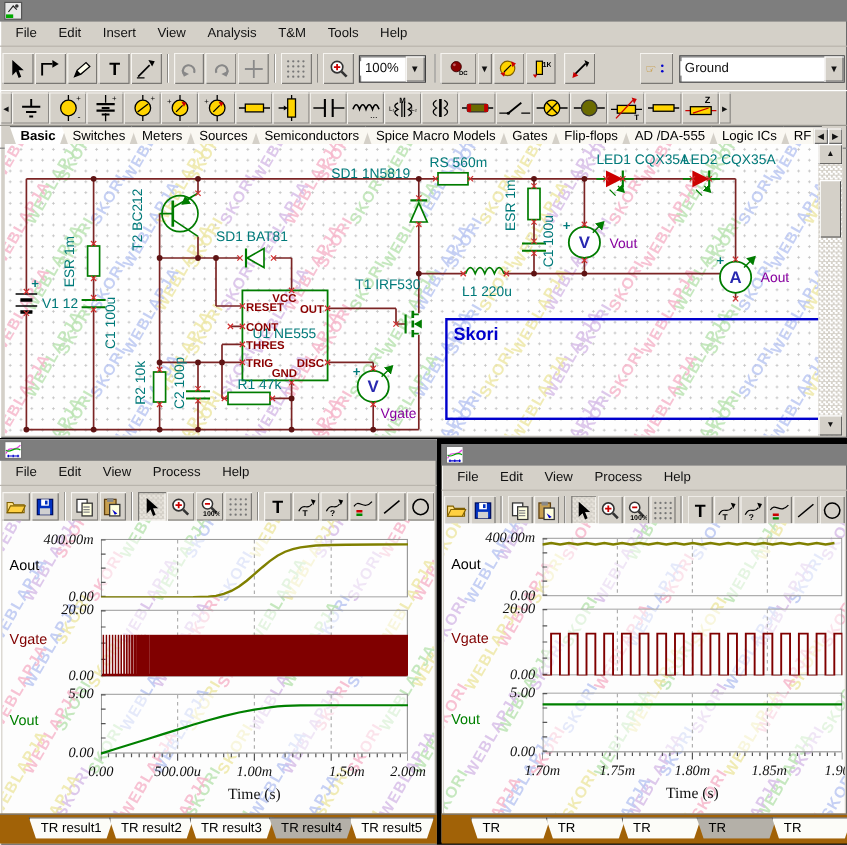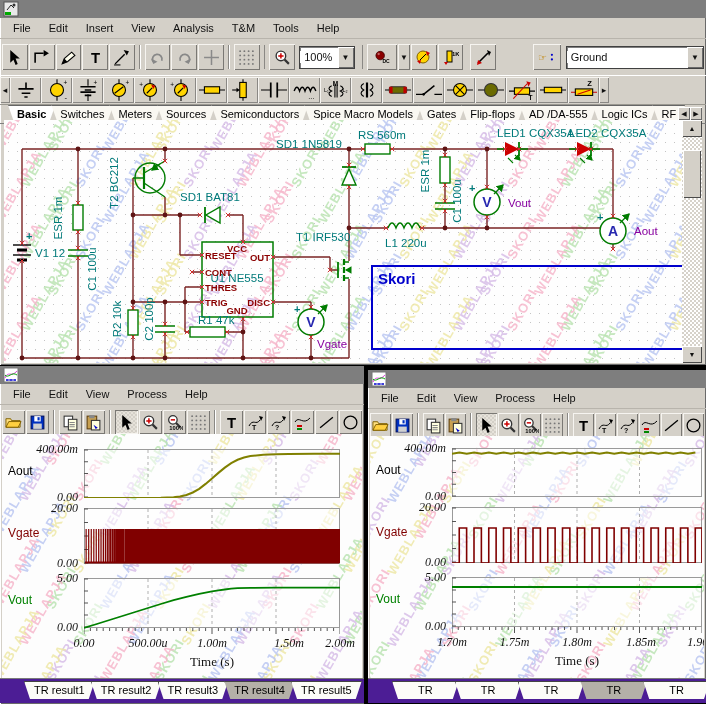--- a/index.html
+++ b/index.html
@@ -50,22 +50,22 @@
       background-size:4px 4px;}
   .sbtn{position:absolute;left:0;width:20px;height:17px;background:#d4d0c8;font-size:7px;
       display:flex;align-items:center;justify-content:center;box-shadow:inset 1px 1px 0 #fff, inset -1px -1px 0 #4a4a4a;}
   .sthumb{position:absolute;left:1px;top:30px;width:18px;height:48px;background:#d4d0c8;
       box-shadow:inset 1px 1px 0 #fff, inset -1px -1px 0 #4a4a4a;}
   .client{position:absolute;background:#fdfdfd;overflow:hidden;}
   .plot-ylabel{position:absolute;font:italic 12px "Liberation Serif",serif;text-align:right;width:74px;}
   .plot-series{position:absolute;font:12px "Liberation Sans",sans-serif;}
   .plot-xlabel{position:absolute;font:italic 12px "Liberation Serif",serif;text-align:center;width:70px;}
   .plot-time{position:absolute;font:13px "Liberation Serif",serif;text-align:center;width:80px;}
-  .btabrow{position:absolute;left:0;right:0;height:22px;background:#4c1d95;border-top:1px solid #7a7a7a;
-      display:flex;align-items:flex-start;padding:2px 0 0 24px;text-align:center;}
+  .btabrow{position:absolute;left:0;right:0;height:22px;background:#a16207;border-top:1px solid #7a7a7a;
+      display:flex;align-items:flex-start;padding:2px 0 0 24px;}
   .btabrow .tab{height:17px;line-height:17px;background:#fcfcf8;border:1px solid #444;border-bottom:none;}
   .btabrow .tab.pressed{background:#b4b0a8;}
   svg text{font-family:"Liberation Sans",sans-serif;}
 </style>
 </head>
 <body>
 
 <div class="win" id="main-win" style="left:0;top:0;width:706px;height:365px;">
   <div class="titlebar">
     <span class="appicon">

